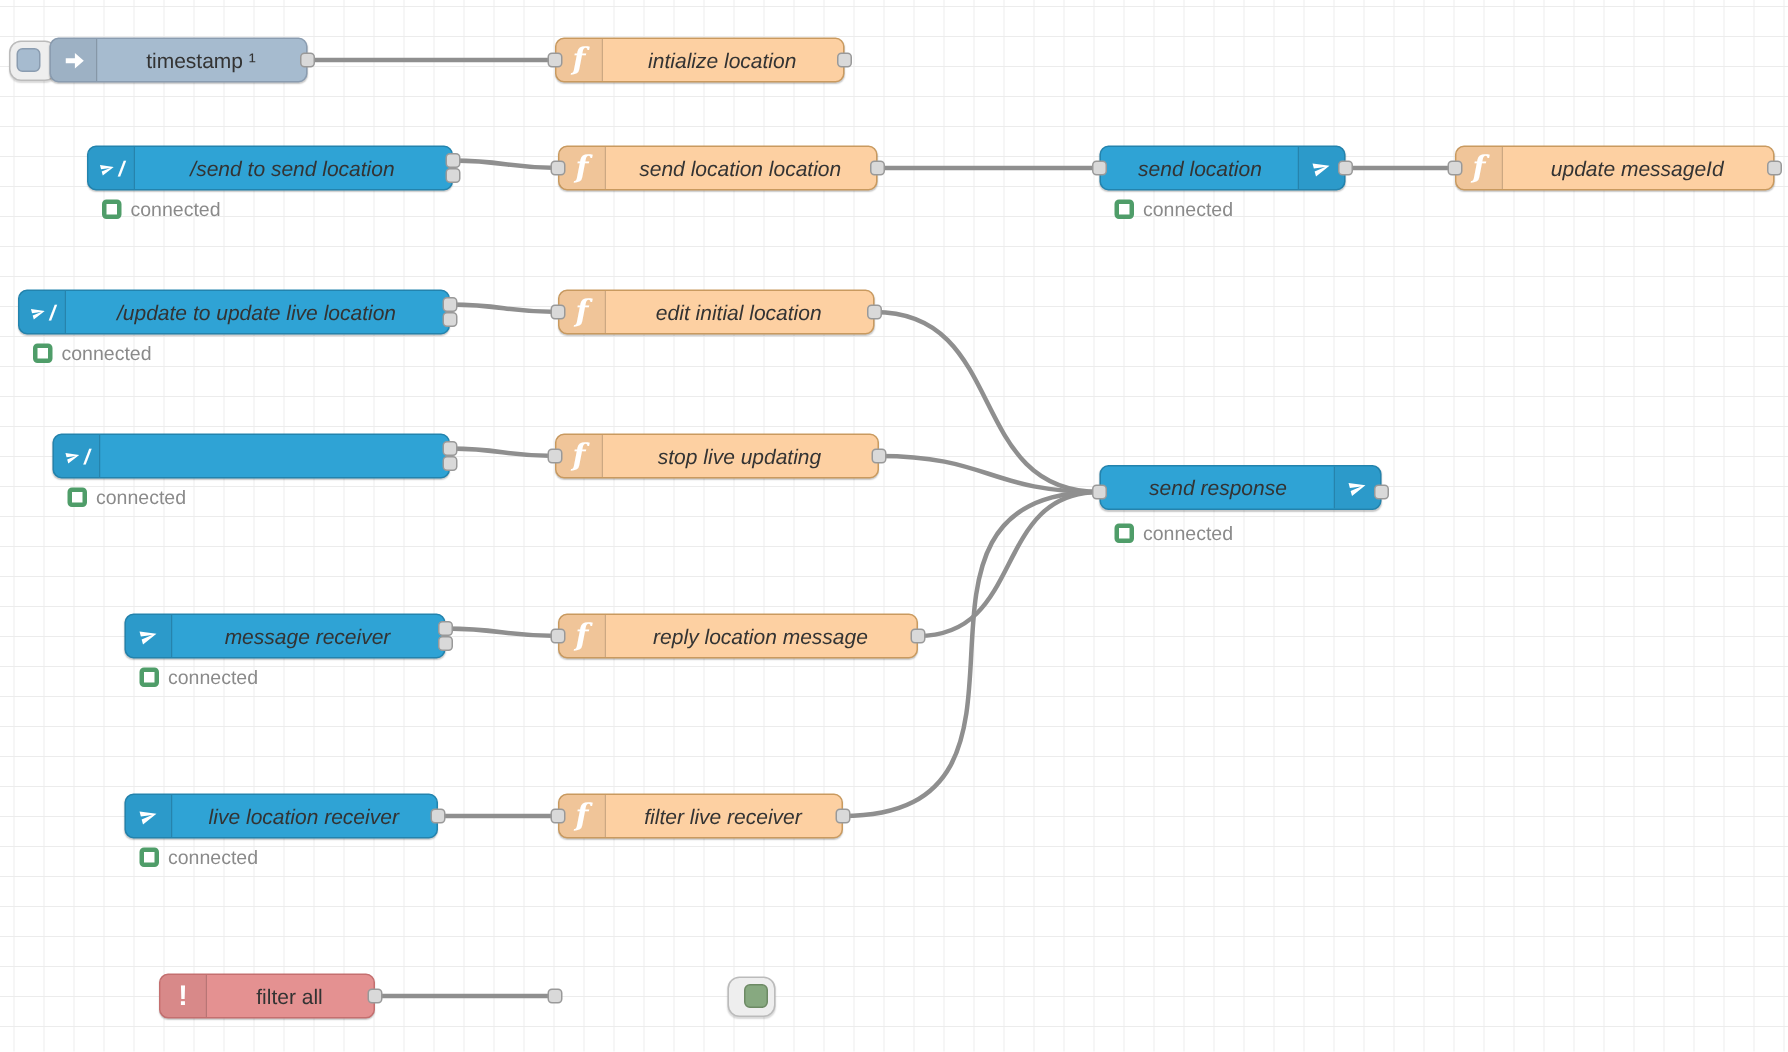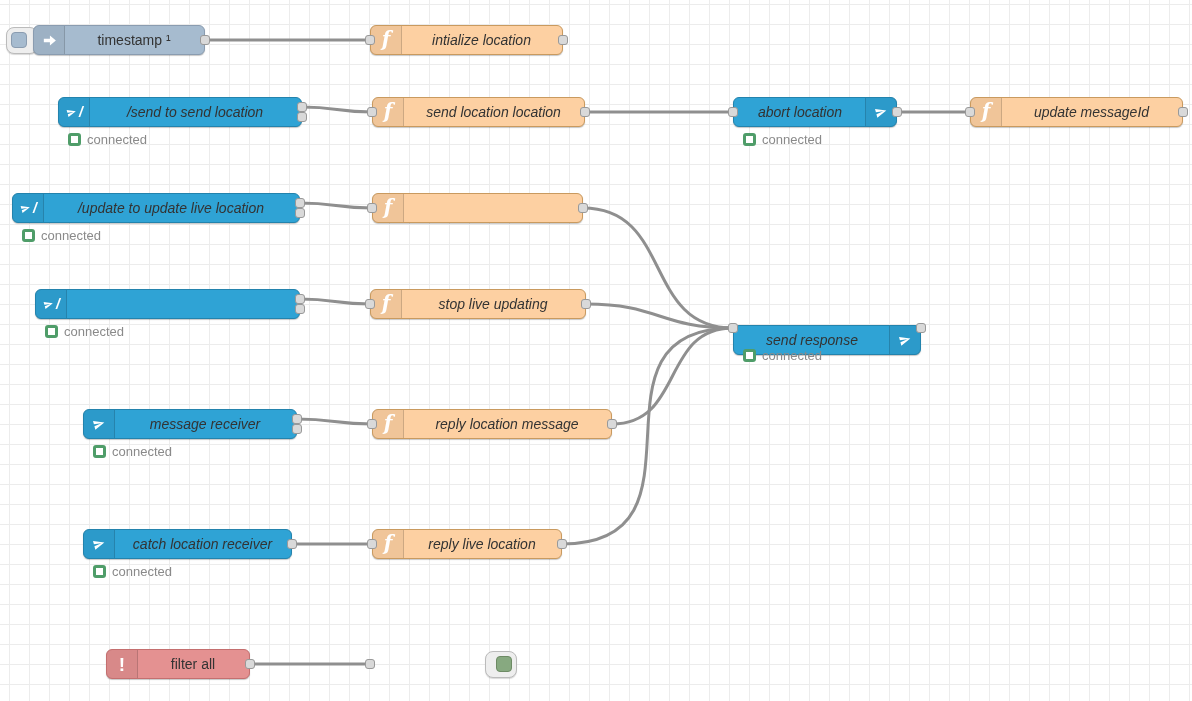--- a/index.html
+++ b/index.html
@@ -113,21 +113,21 @@
       <div class="node-label iconleft italic">send location location</div>
     </div>
     <div class="port" style="left: 367px; top: 107px;"></div>
     <div class="port" style="left: 580px; top: 107px;"></div>
     <div class="node" style="left: 733px; top: 97px; width: 164px; background: rgb(47, 163, 213); border-color: rgb(35, 131, 173);">
       <div class="icon-region right">
         <svg width="16" height="16" viewBox="-4 -4 32 32">
           <path fill="#fff" transform="rotate(-15 12 12)" d="M2.01 21L23 12 2.01 3 2 10l15 2-15 2z"></path>
         </svg>
       </div>
-      <div class="node-label iconright italic">abort location</div>
+      <div class="node-label iconright italic">send location</div>
     </div>
     <div class="port" style="left: 728px; top: 107px;"></div>
     <div class="port" style="left: 892px; top: 107px;"></div>
     <div class="status" style="left: 743px; top: 132px;">
       <span class="status-ring" style="border-color: rgb(79, 157, 105);"></span>
       <span class="status-text" style="color: rgb(138, 138, 138);">connected</span>
     </div>
     <div class="node" style="left: 970px; top: 97px; width: 213px; background: rgb(253, 208, 162); border-color: rgb(201, 154, 95);">
       <div class="icon-region left">
         <span class="fn-f">f</span>
@@ -148,20 +148,21 @@
     <div class="port" style="left: 295px; top: 198px;"></div>
     <div class="port" style="left: 295px; top: 208px;"></div>
     <div class="status" style="left: 22px; top: 228px;">
       <span class="status-ring" style="border-color: rgb(79, 157, 105);"></span>
       <span class="status-text" style="color: rgb(138, 138, 138);">connected</span>
     </div>
     <div class="node" style="left: 372px; top: 193px; width: 211px; background: rgb(253, 208, 162); border-color: rgb(201, 154, 95);">
       <div class="icon-region left">
         <span class="fn-f">f</span>
       </div>
+      <div class="node-label iconleft italic">edit initial location</div>
     </div>
     <div class="port" style="left: 367px; top: 203px;"></div>
     <div class="port" style="left: 578px; top: 203px;"></div>
     <div class="node" style="left: 35px; top: 289px; width: 265px; background: rgb(47, 163, 213); border-color: rgb(35, 131, 173);">
       <div class="icon-region left">
         <svg width="13" height="13" viewBox="-4 -4 32 32">
           <path fill="#fff" transform="rotate(-15 12 12)" d="M2.01 21L23 12 2.01 3 2 10l15 2-15 2z"></path>
         </svg>
         <span class="cmd-slash">/</span>
       </div>
@@ -173,21 +174,21 @@
       <span class="status-text" style="color: rgb(138, 138, 138);">connected</span>
     </div>
     <div class="node" style="left: 370px; top: 289px; width: 216px; background: rgb(253, 208, 162); border-color: rgb(201, 154, 95);">
       <div class="icon-region left">
         <span class="fn-f">f</span>
       </div>
       <div class="node-label iconleft italic">stop live updating</div>
     </div>
     <div class="port" style="left: 365px; top: 299px;"></div>
     <div class="port" style="left: 581px; top: 299px;"></div>
-    <div class="node" style="left: 733px; top: 325px; width: 188px; background: rgb(47, 163, 213); border-color: rgb(35, 131, 173);">
+    <div class="node" style="left: 733px; top: 310px; width: 188px; background: rgb(47, 163, 213); border-color: rgb(35, 131, 173);">
       <div class="icon-region right">
         <svg width="16" height="16" viewBox="-4 -4 32 32">
           <path fill="#fff" transform="rotate(-15 12 12)" d="M2.01 21L23 12 2.01 3 2 10l15 2-15 2z"></path>
         </svg>
       </div>
       <div class="node-label iconright italic">send response</div>
     </div>
     <div class="port" style="left: 728px; top: 323px;"></div>
     <div class="port" style="left: 916px; top: 323px;"></div>
     <div class="status" style="left: 743px; top: 348px;">
@@ -215,32 +216,32 @@
       <div class="node-label iconleft italic">reply location message</div>
     </div>
     <div class="port" style="left: 367px; top: 419px;"></div>
     <div class="port" style="left: 607px; top: 419px;"></div>
     <div class="node" style="left: 83px; top: 529px; width: 209px; background: rgb(47, 163, 213); border-color: rgb(35, 131, 173);">
       <div class="icon-region left">
         <svg width="16" height="16" viewBox="-4 -4 32 32">
           <path fill="#fff" transform="rotate(-15 12 12)" d="M2.01 21L23 12 2.01 3 2 10l15 2-15 2z"></path>
         </svg>
       </div>
-      <div class="node-label iconleft italic">catch location receiver</div>
+      <div class="node-label iconleft italic">live location receiver</div>
     </div>
     <div class="port" style="left: 287px; top: 539px;"></div>
     <div class="status" style="left: 93px; top: 564px;">
       <span class="status-ring" style="border-color: rgb(79, 157, 105);"></span>
       <span class="status-text" style="color: rgb(138, 138, 138);">connected</span>
     </div>
     <div class="node" style="left: 372px; top: 529px; width: 190px; background: rgb(253, 208, 162); border-color: rgb(201, 154, 95);">
       <div class="icon-region left">
         <span class="fn-f">f</span>
       </div>
-      <div class="node-label iconleft italic">reply live location</div>
+      <div class="node-label iconleft italic">filter live receiver</div>
     </div>
     <div class="port" style="left: 367px; top: 539px;"></div>
     <div class="port" style="left: 557px; top: 539px;"></div>
     <div class="node" style="left: 106px; top: 649px; width: 144px; background: rgb(228, 145, 145); border-color: rgb(196, 111, 111);">
       <div class="icon-region left">
         <span class="catch-ex">!</span>
       </div>
       <div class="node-label iconleft">filter all</div>
     </div>
     <div class="port" style="left: 245px; top: 659px;"></div>

